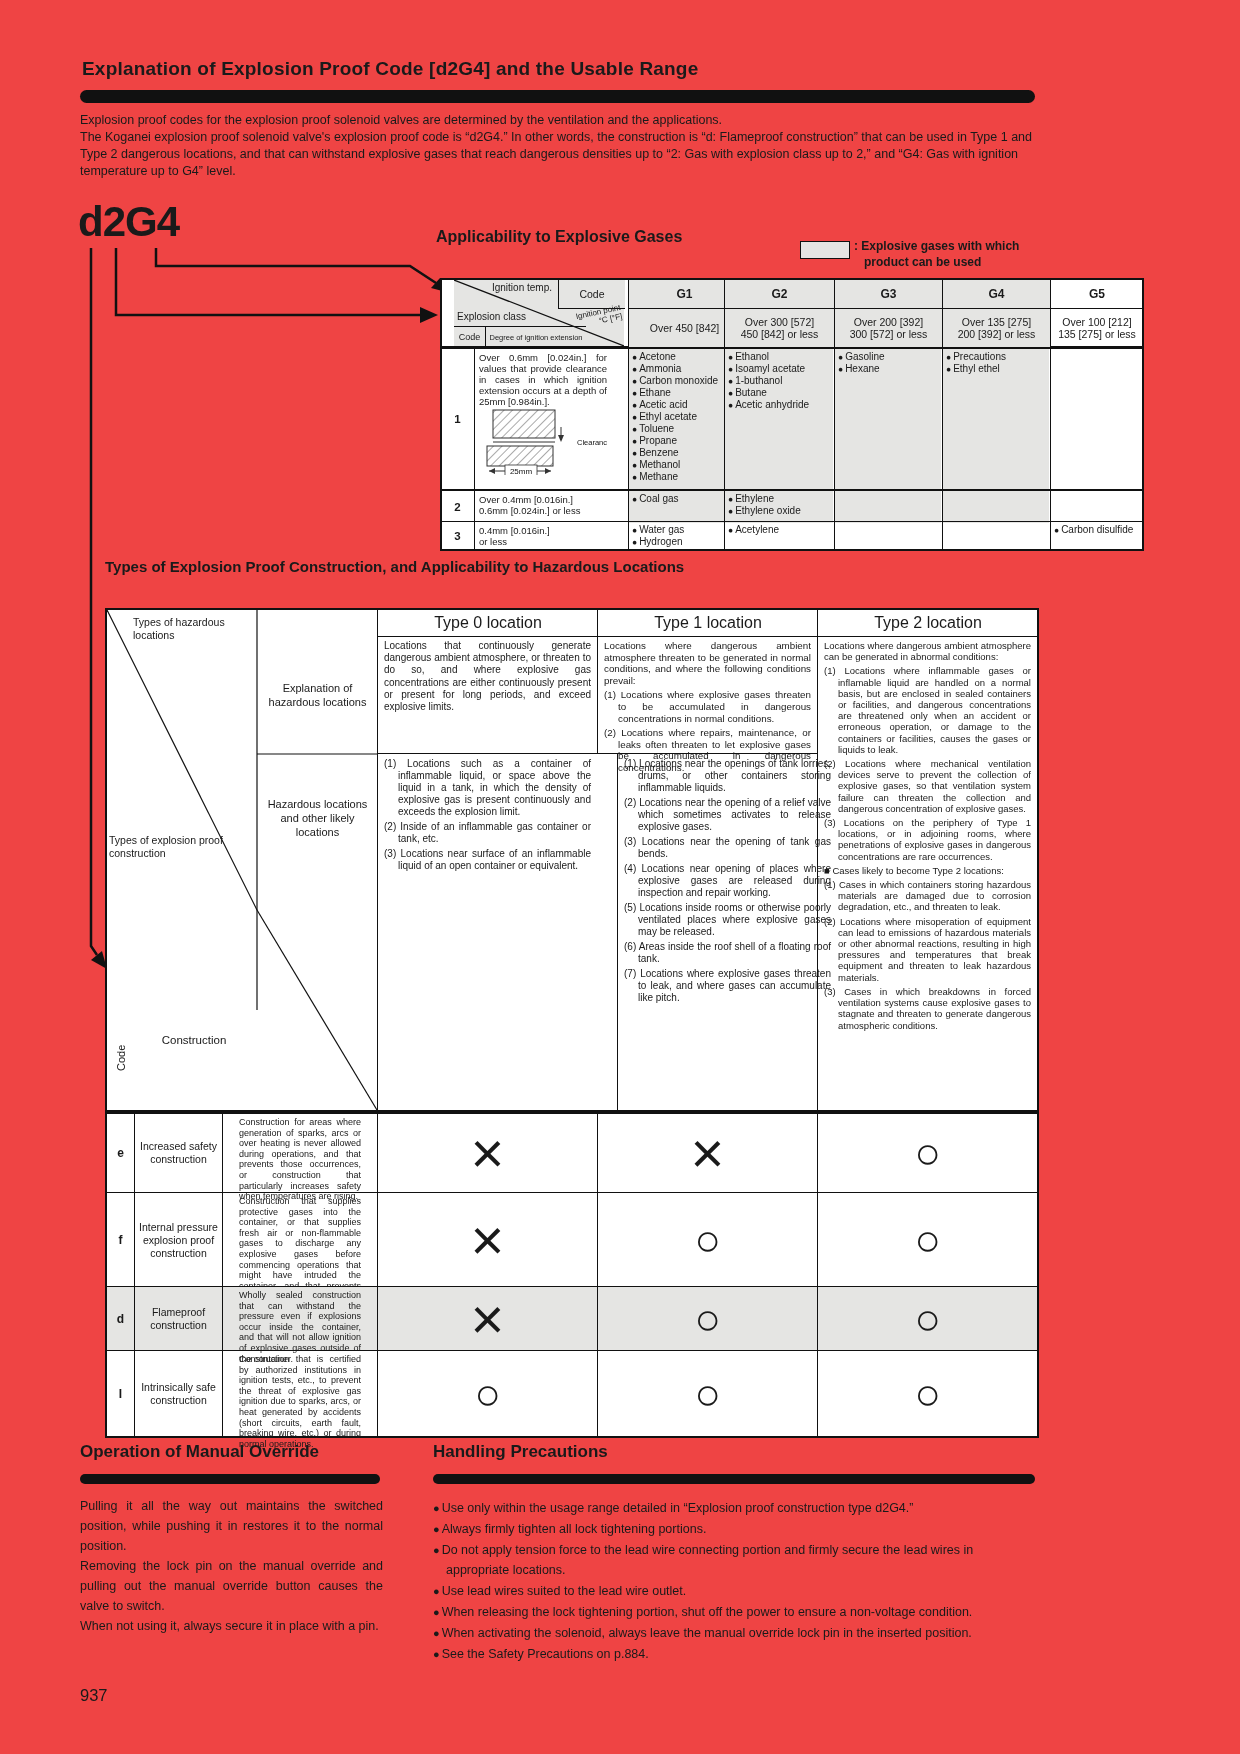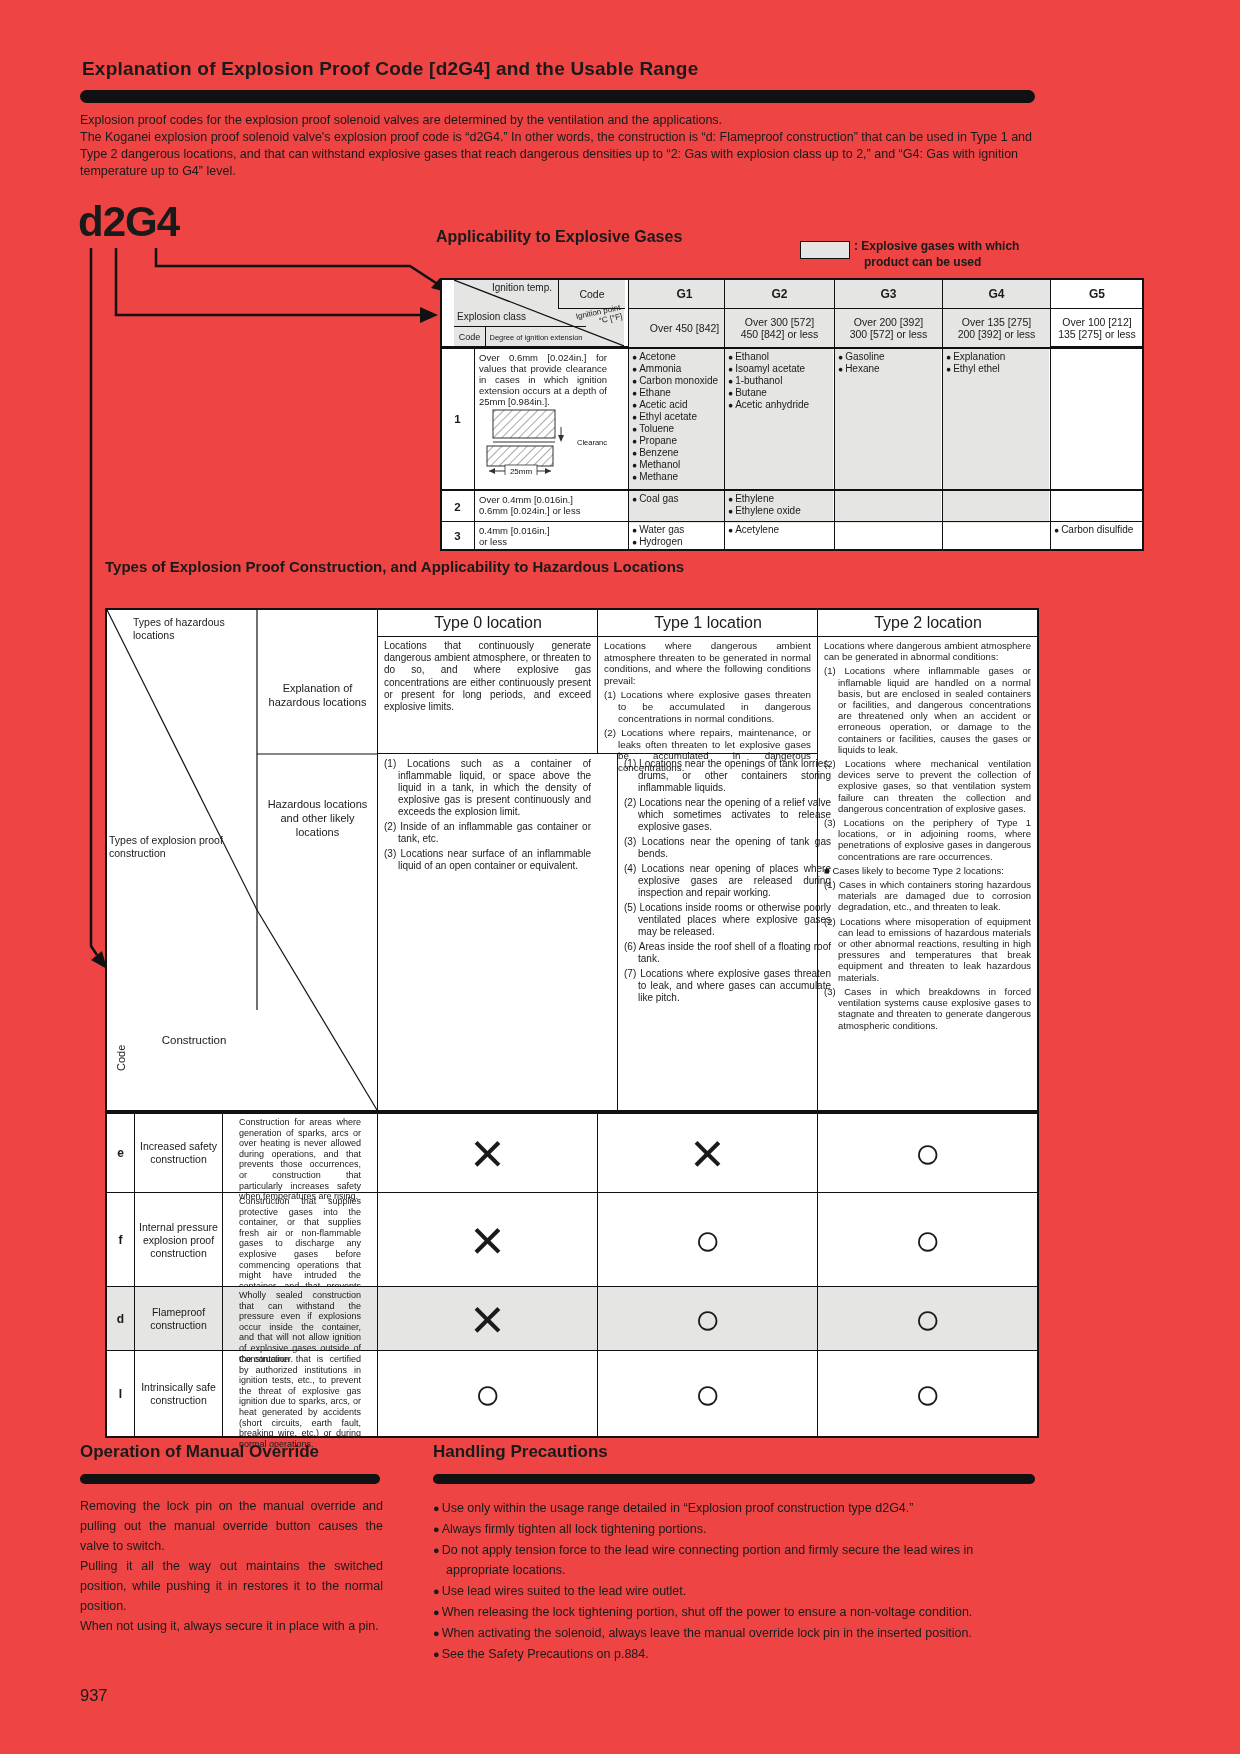--- a/index.html
+++ b/index.html
@@ -210,21 +210,21 @@
             </div>
         </div>
         <div class="gb-g gc3 shade">
           <div class="gas-list">
               <div>Gasoline</div>
               <div>Hexane</div>
             </div>
         </div>
         <div class="gb-g gc4 shade">
           <div class="gas-list">
-              <div>Explanation</div>
+              <div>Precautions</div>
               <div>Ethyl ethel</div>
             </div>
         </div>
         <div class="gb-g gc5">
           <div class="gas-list"></div>
         </div>
       </div>
 
       <div class="gt-row gr2">
         <div class="gb-code">2</div>
@@ -363,22 +363,22 @@
     </div>
   </div>
 
   <div class="abs mo-heading">Operation of Manual Override</div>
   <div class="abs hp-heading">Handling Precautions</div>
   <div class="bar" style="left:80px;top:1474px;width:300px;height:10px;"></div>
   <div class="bar" style="left:433px;top:1474px;width:602px;height:10px;"></div>
 
   <div class="abs mo-text jt">
 
-  <p>Removing the lock pin on the manual override and pulling out the manual override button causes the valve to switch.</p>
-      <p>Pulling it all the way out maintains the switched position, while pushing it in restores it to the normal position.</p>
+  <p>Pulling it all the way out maintains the switched position, while pushing it in restores it to the normal position.</p>
+      <p>Removing the lock pin on the manual override and pulling out the manual override button causes the valve to switch.</p>
       <p>When not using it, always secure it in place with a pin.</p>
     </div>
 
   <div class="abs hp-list">
 
   <p>Use only within the usage range detailed in “Explosion proof construction type d2G4.”</p>
       <p>Always firmly tighten all lock tightening portions.</p>
       <p>Do not apply tension force to the lead wire connecting portion and firmly secure the lead wires in appropriate locations.</p>
       <p>Use lead wires suited to the lead wire outlet.</p>
       <p>When releasing the lock tightening portion, shut off the power to ensure a non-voltage condition.</p>

